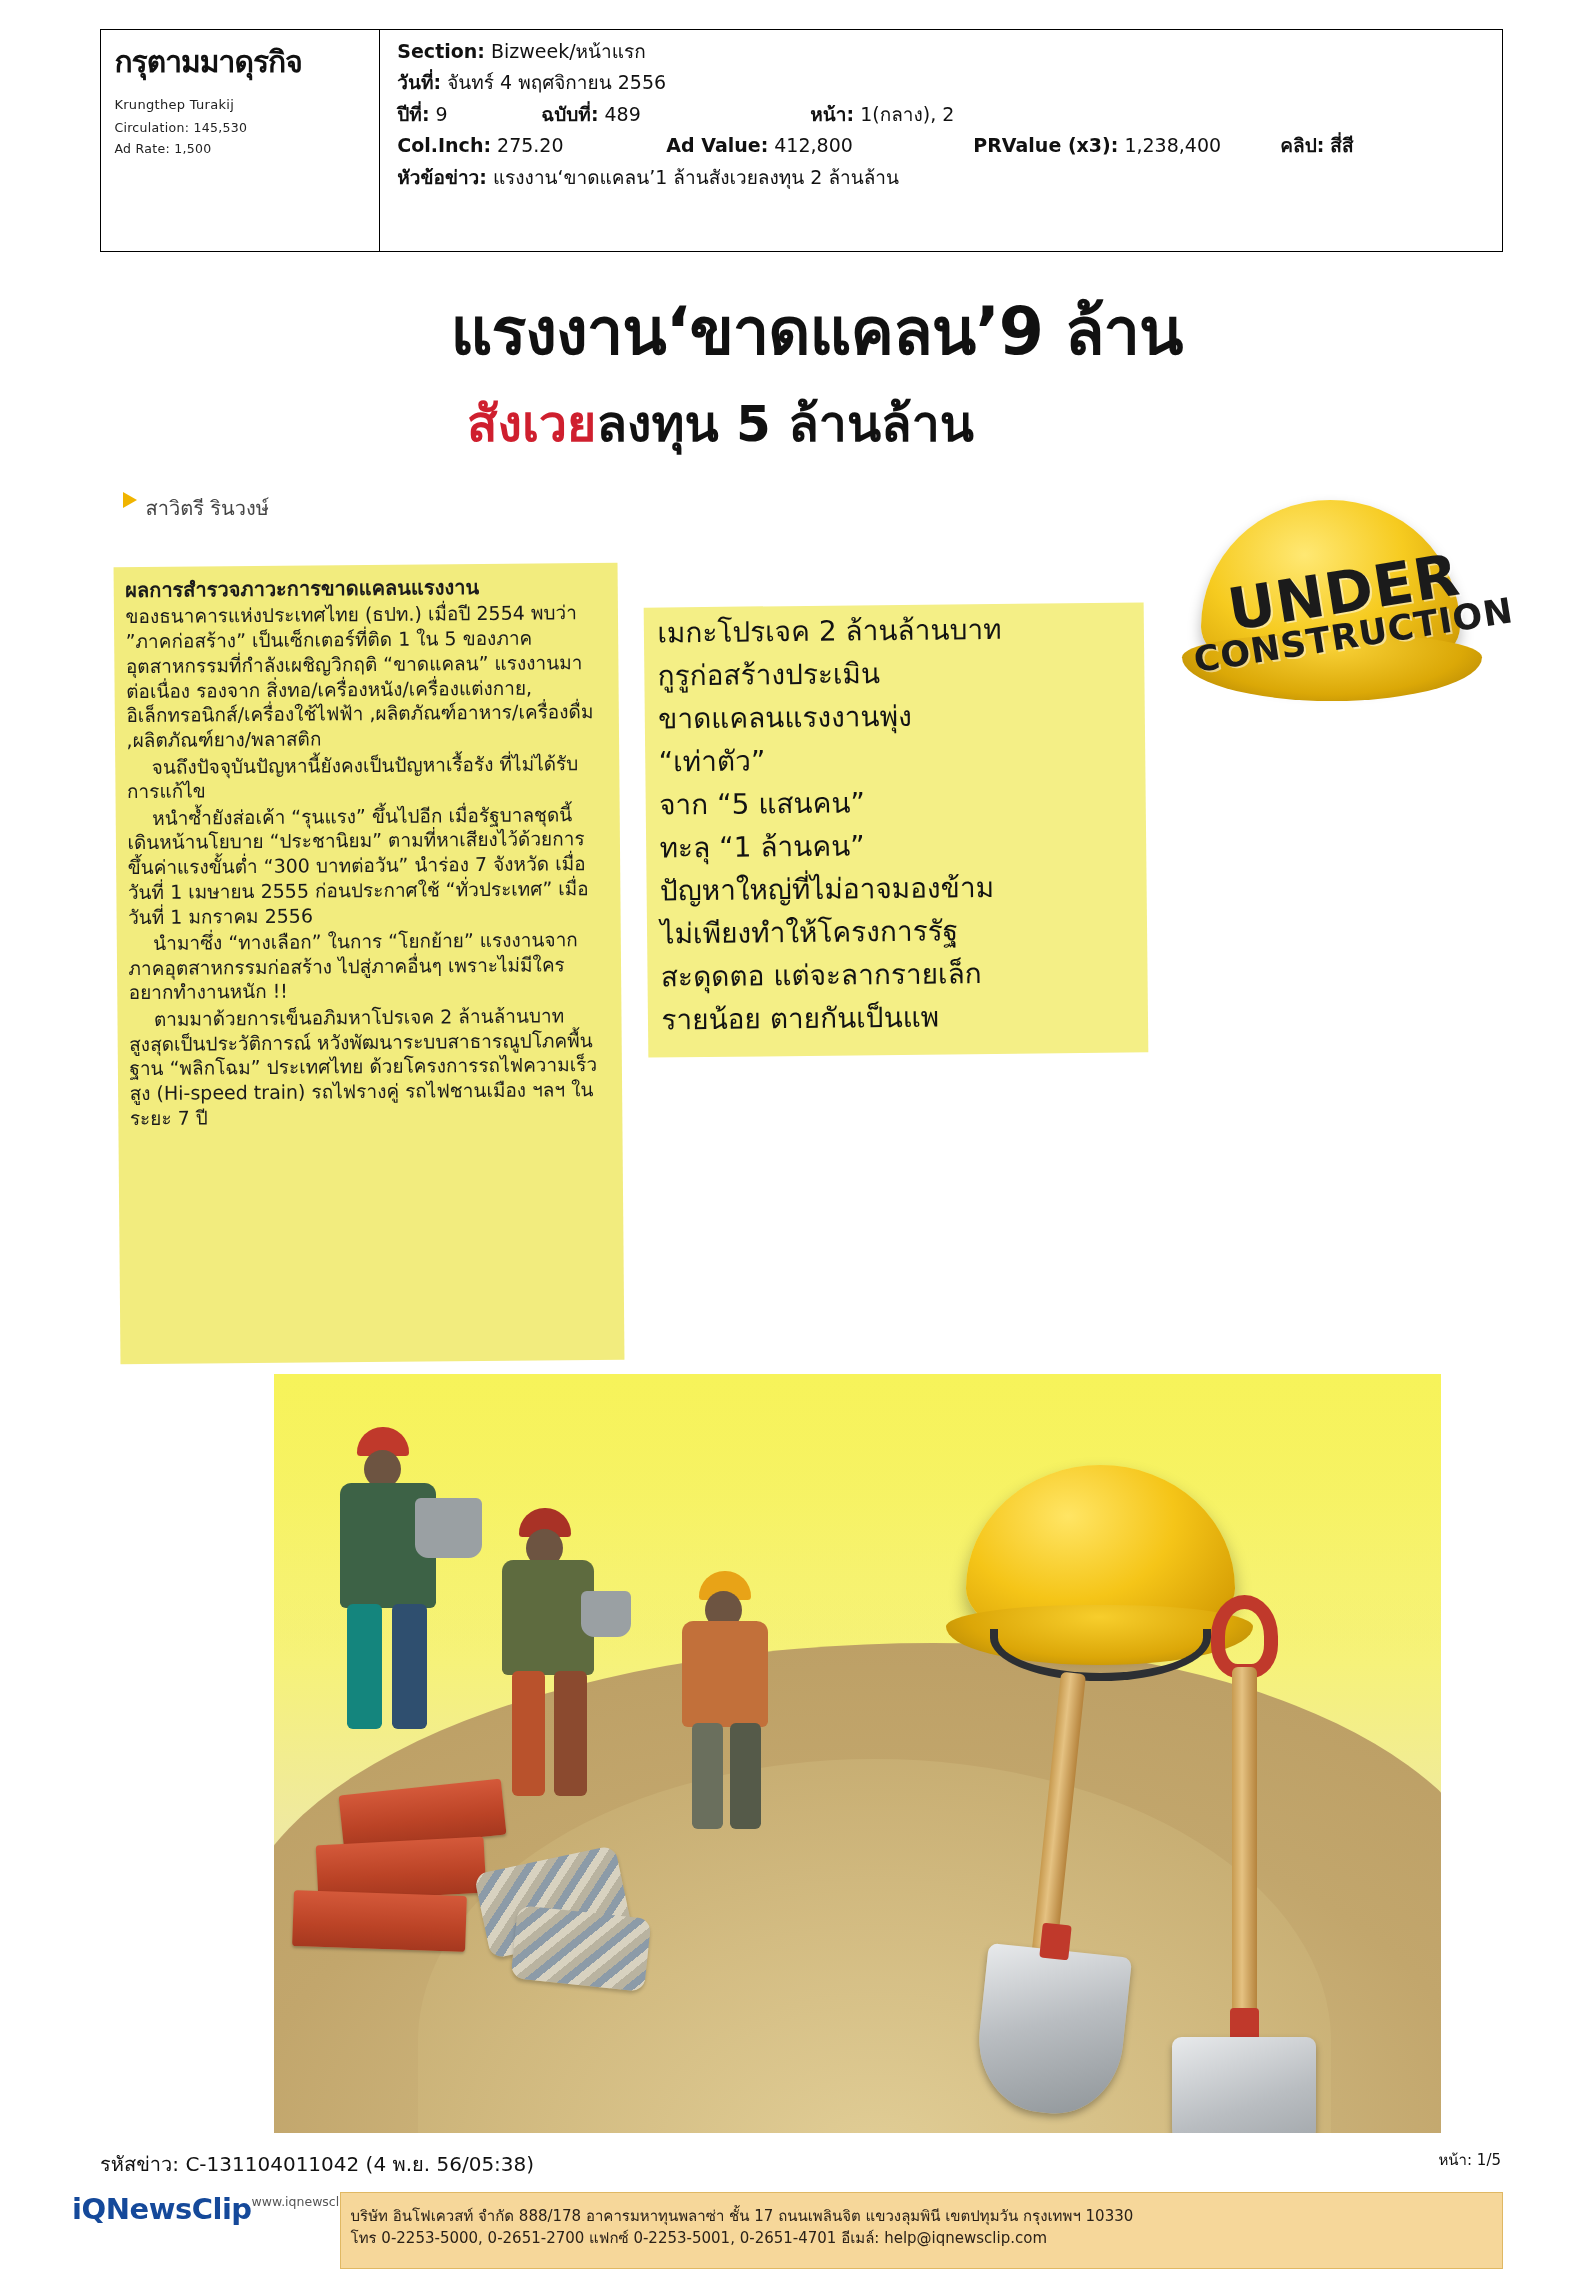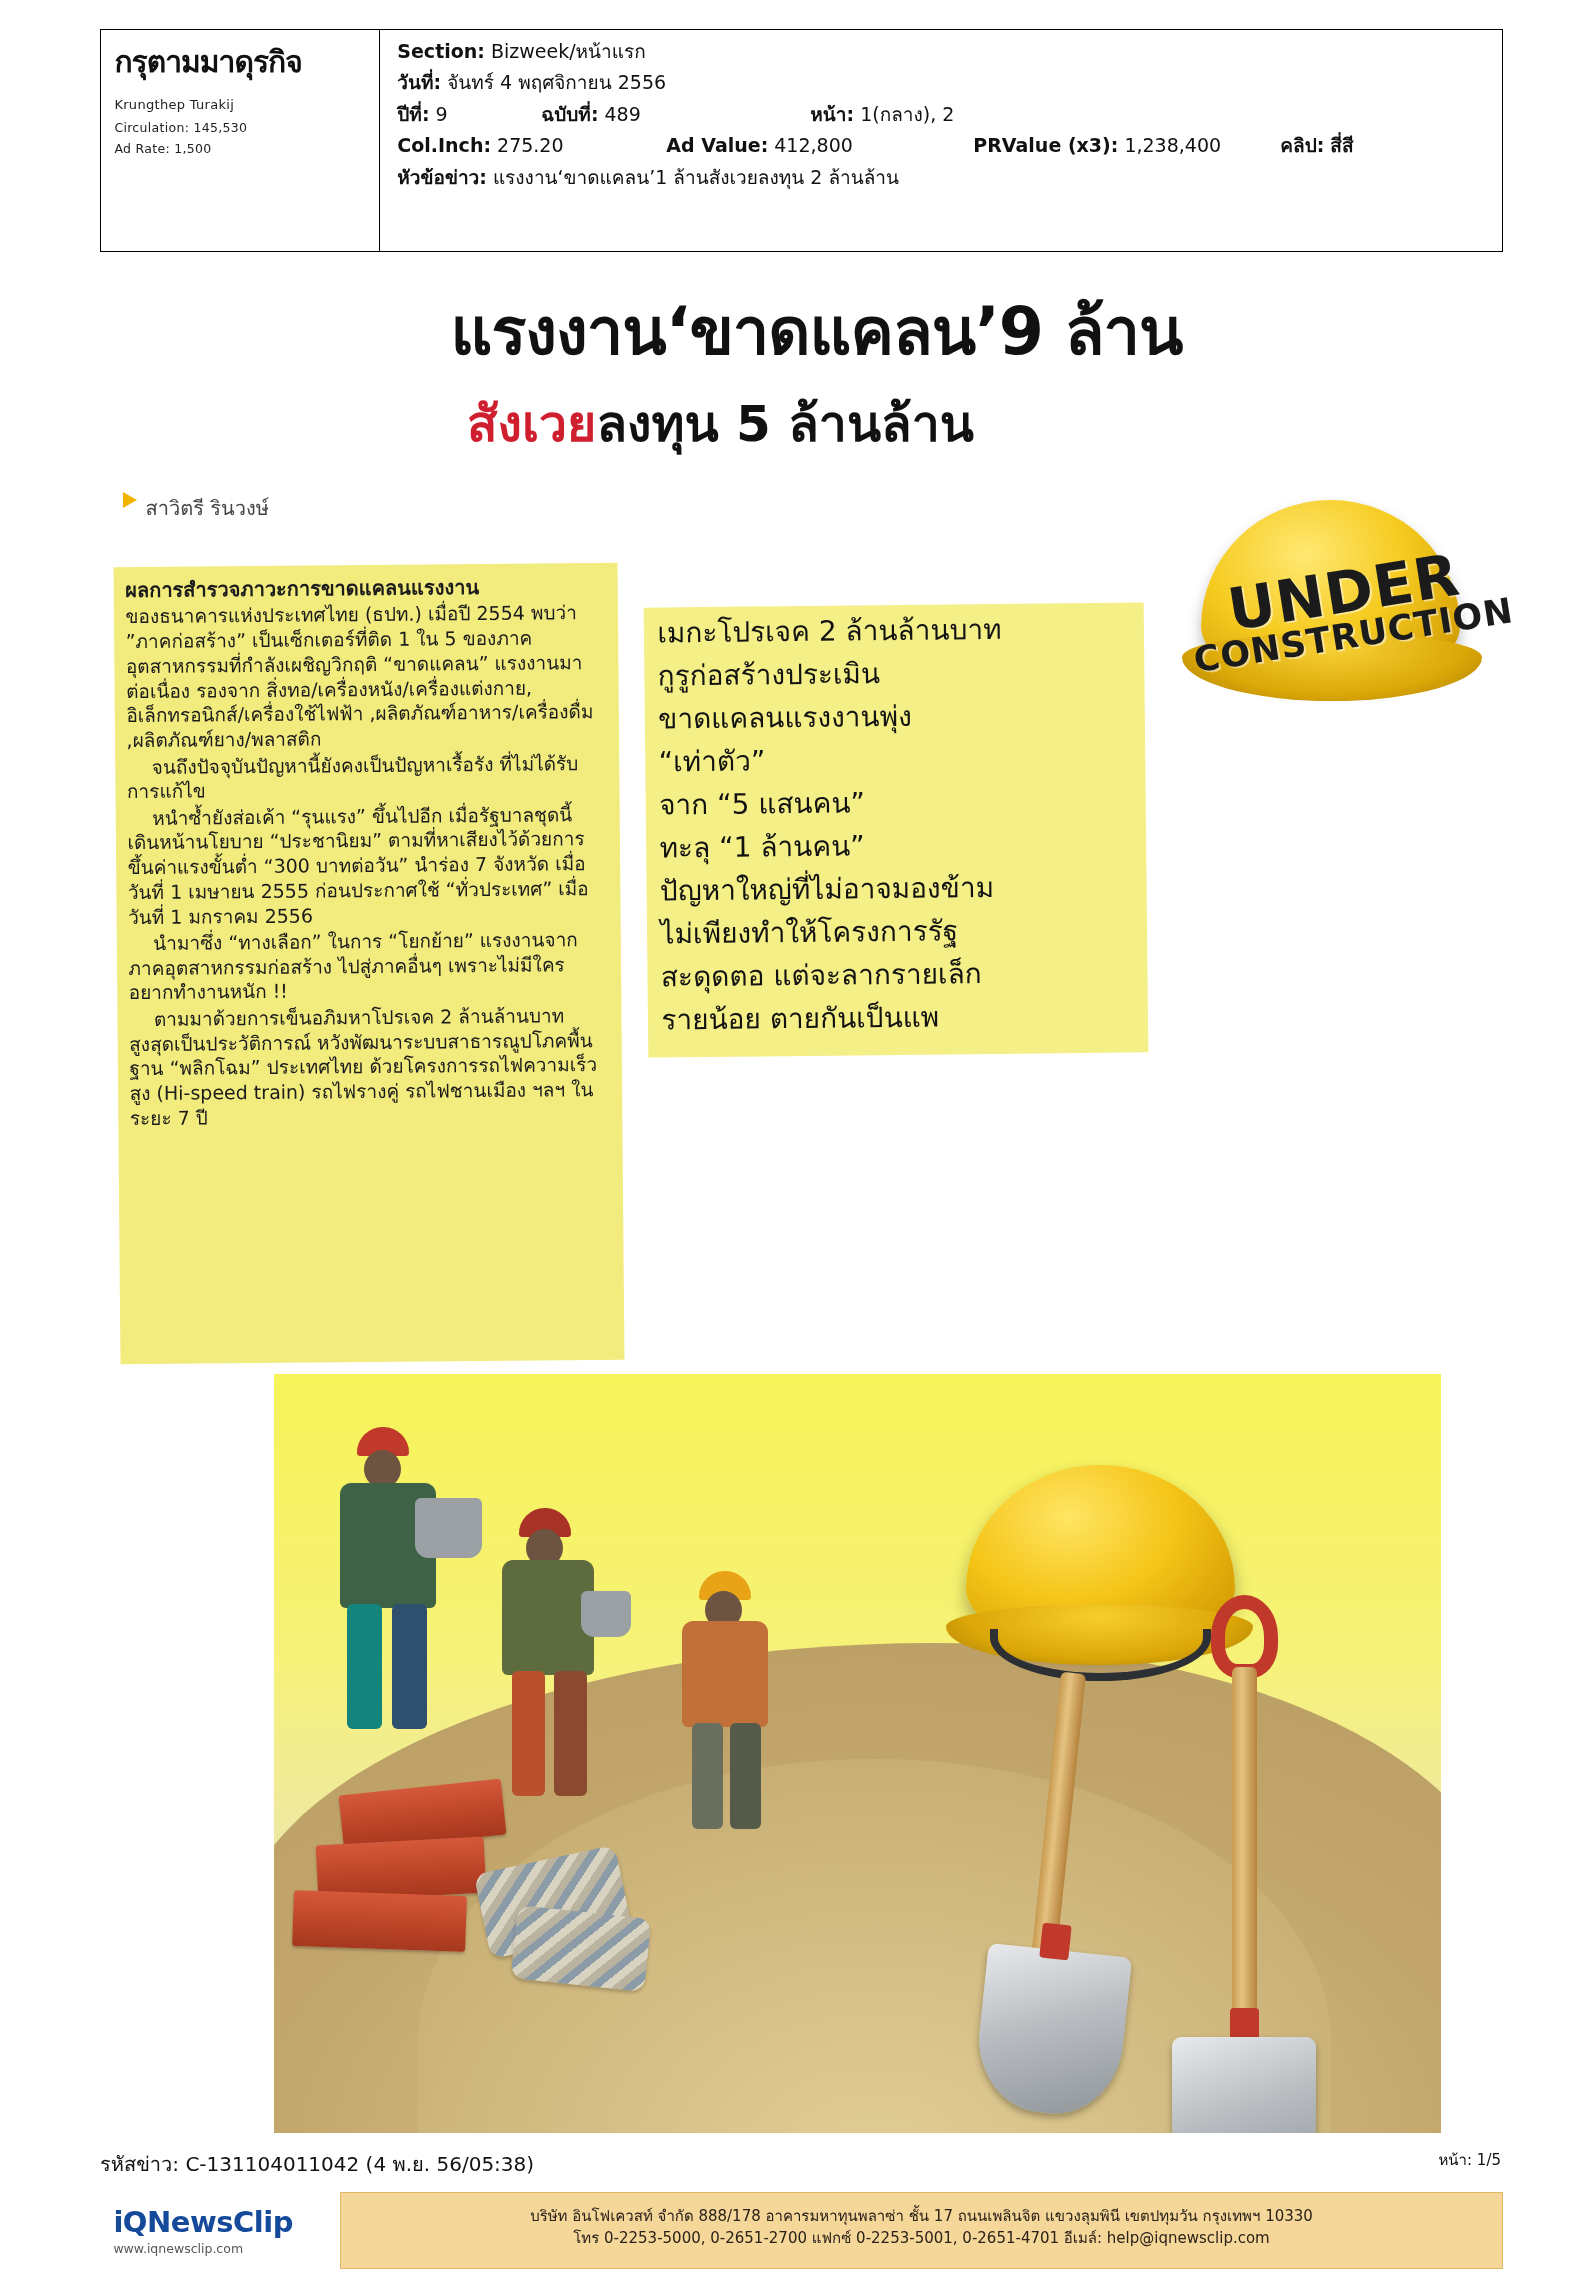--- a/index.html
+++ b/index.html
@@ -371,21 +371,21 @@
     top: 2192px;
     width: 1403px;
     height: 77px;
     display: flex;
     align-items: stretch;
   }
   .footer-logo-cell {
     width: 240px;
     background: #fff;
     display: flex;
-    flex-direction: column;
+    flex-direction: row;
     justify-content: center;
     padding-left: 13.4px;
     box-sizing: border-box;
   }
   .iq-logo {
     font-size: 29px;
     font-weight: bold;
     color: #15499a;
     white-space: nowrap;
     letter-spacing: -0.5px;
@@ -394,21 +394,20 @@
     font-size: 12.5px;
     color: #555;
     margin-top: 1.9px;
   }
   .footer-info-cell {
     flex: 1;
     background: #f6d79a;
     border: 1px solid #e0b863;
     box-sizing: border-box;
     padding: 11.5px 9.6px;
-    text-align: center;
     color: #2a2118;
   }
   .footer-info-cell div {
     font-size: 15px;
     line-height: 1.5;
   }
 </style>
 </head>
 <body>
 

